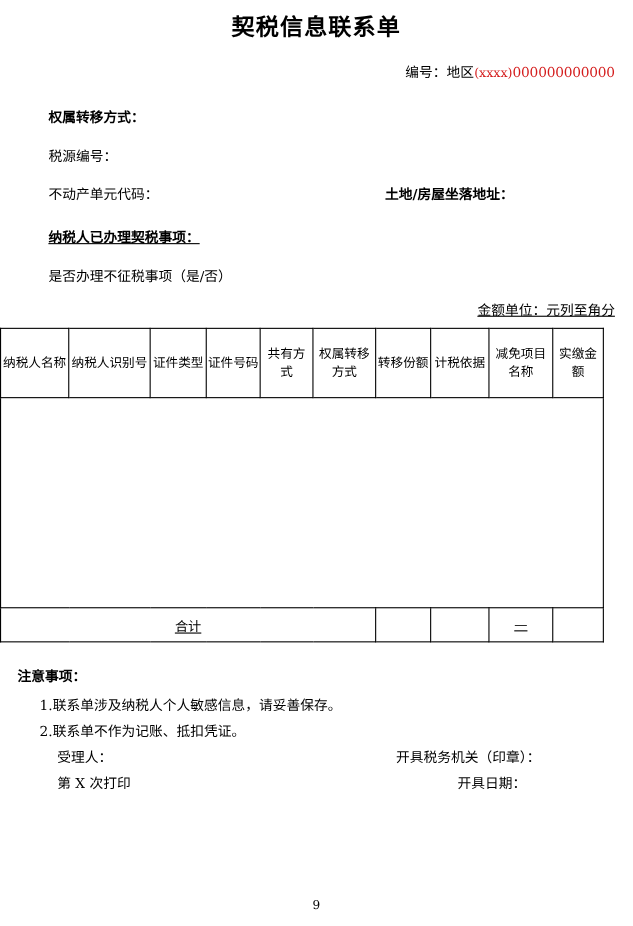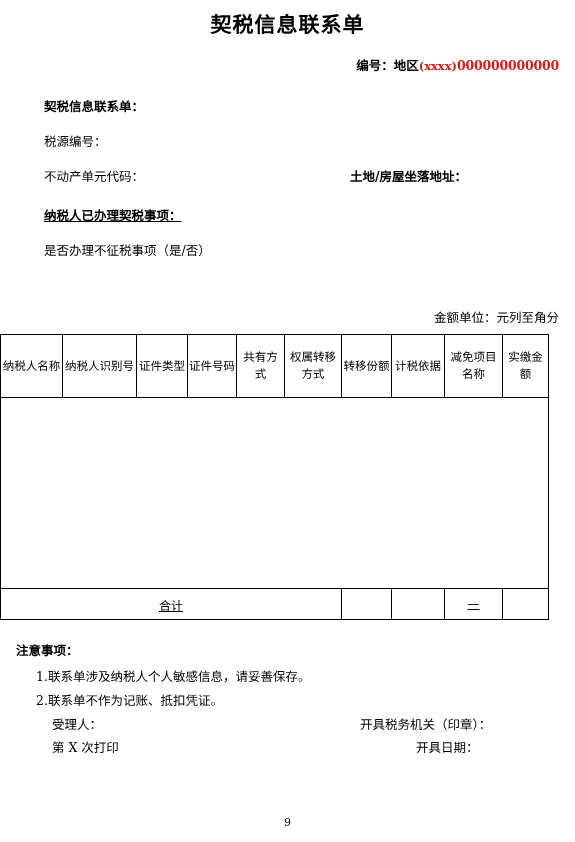--- a/index.html
+++ b/index.html
@@ -35,21 +35,20 @@
     font-family: "DejaVu Serif", "Liberation Serif", serif;
   }
 
   
   .serial-line {
     margin-top: 17px;
     padding-right: 16px;
     text-align: right;
     font-size: 12.5px;
     white-space: nowrap;
-    font-weight: bold;
   }
   .serial-label { color: #000; }
   .serial-prefix { color: #000; }
   .serial-code {
     color: #d41c1c;
     font-size: 11.5px;
   }
   .serial-zeros {
     color: #d41c1c;
     font-size: 12.5px;
@@ -82,24 +81,25 @@
     left: 306px;
     top: 0;
     white-space: nowrap;
     font-weight: bold;
   }
 
   .section-gap { margin-top: 20px; text-decoration: underline; }
 
   
   .amount-unit-line {
-    margin-top: 48px;
+    margin-top: 12px;
     padding-right: 16px;
     text-align: right;
     font-size: 12.5px;
+    text-decoration: underline;
   }
 
   
   .table-wrap {
     margin-top: 8px;
     padding-right: 13px;
   }
   table.main-table {
     width: 548px;
     border-collapse: collapse;
@@ -186,21 +186,21 @@
 
 <div class="page">
 
   <h1 class="doc-title">契税信息联系单</h1>
 
   <div class="serial-line">
     <span class="serial-label">编号：</span><span class="serial-prefix">地区</span><span class="serial-code">(xxxx)</span><span class="serial-zeros">000000000000</span>
   </div>
 
   <div class="section">
-    <div class="section-heading">契税信息联系单：</div>
+    <div class="section-heading">权属转移方式：</div>
 
     <div class="field-row">
       <span class="field-left">税源编号：</span>
     </div>
 
     <div class="field-row">
       <span class="field-left">不动产单元代码：</span>
       <span class="field-right">土地/房屋坐落地址：</span>
     </div>
   </div>

